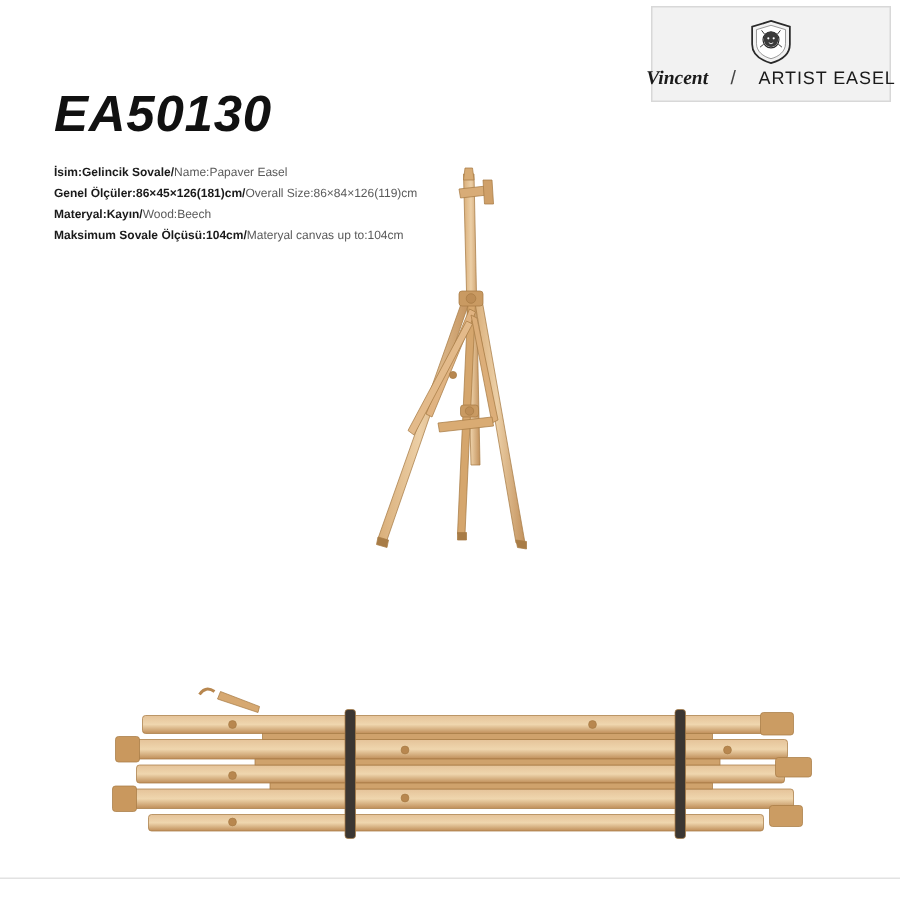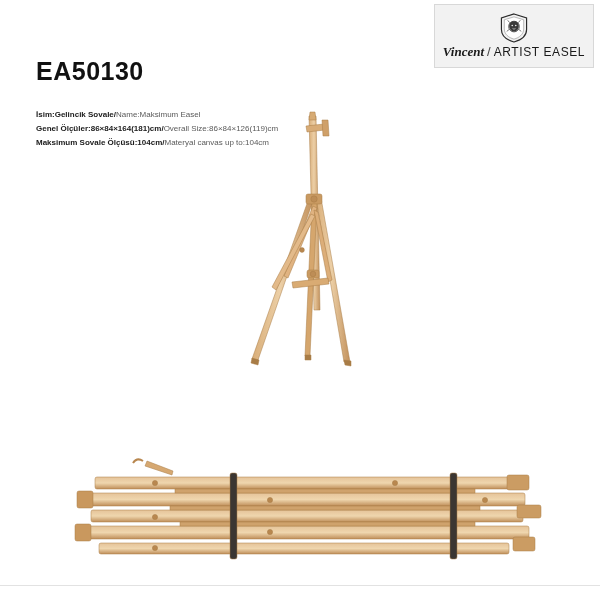--- a/index.html
+++ b/index.html
@@ -45,21 +45,21 @@
     justify-content: center;
   }
   .logo-crest {
     width: 30px;
     height: 30px;
     margin-bottom: 1px;
   }
   .logo-textrow {
     display: flex;
     align-items: baseline;
-    gap: 3px;
+    gap: 15px;
     white-space: nowrap;
   }
   .logo-word {
     font-family: "Liberation Serif", serif;
     font-size: 13px;
     font-style: italic;
     font-weight: bold;
     color: #1a1a1a;
     letter-spacing: 0px;
   }
@@ -72,24 +72,25 @@
     font-size: 12px;
     color: #1a1a1a;
     letter-spacing: 0.6px;
   }
 
   
   .product-code {
     position: absolute;
     left: 36px;
     top: 57px;
-    font-size: 25px;
+    font-size: 34px;
     font-weight: bold;
     color: #111111;
     letter-spacing: 0.5px;
+    font-style: italic;
   }
 
   
   .specs {
     position: absolute;
     left: 36px;
     top: 108px;
     width: 420px;
   }
   .spec-line {
@@ -156,24 +157,27 @@
         <span class="logo-slash">/</span>
         <span class="logo-sub">ARTIST EASEL</span>
       </div>
     </div>
   </div>
 
   <div class="product-code">EA50130</div>
 
   <div class="specs">
     <div class="spec-line">
-      <span class="tr">İsim:Gelincik Sovale/</span><span class="en">Name:Maksimum Easel</span>
-    </div>
-    <div class="spec-line">
-      <span class="tr">Genel Ölçüler:86×84×164(181)cm/</span><span class="en">Overall Size:86×84×126(119)cm</span>
+      <span class="tr">İsim:Gelincik Sovale/</span><span class="en">Name:Papaver Easel</span>
+    </div>
+    <div class="spec-line">
+      <span class="tr">Genel Ölçüler:86×45×126(181)cm/</span><span class="en">Overall Size:86×84×126(119)cm</span>
+    </div>
+    <div class="spec-line">
+      <span class="tr">Materyal:Kayın/</span><span class="en">Wood:Beech</span>
     </div>
     <div class="spec-line">
       <span class="tr">Maksimum Sovale Ölçüsü:104cm/</span><span class="en">Materyal canvas up to:104cm</span>
     </div>
   </div>
 
   <svg class="easel-standing" viewBox="0 0 200 270">
     <defs>
       <linearGradient id="woodV" x1="0" y1="0" x2="1" y2="0">
         <stop offset="0%" stop-color="#d9ae79"></stop>

